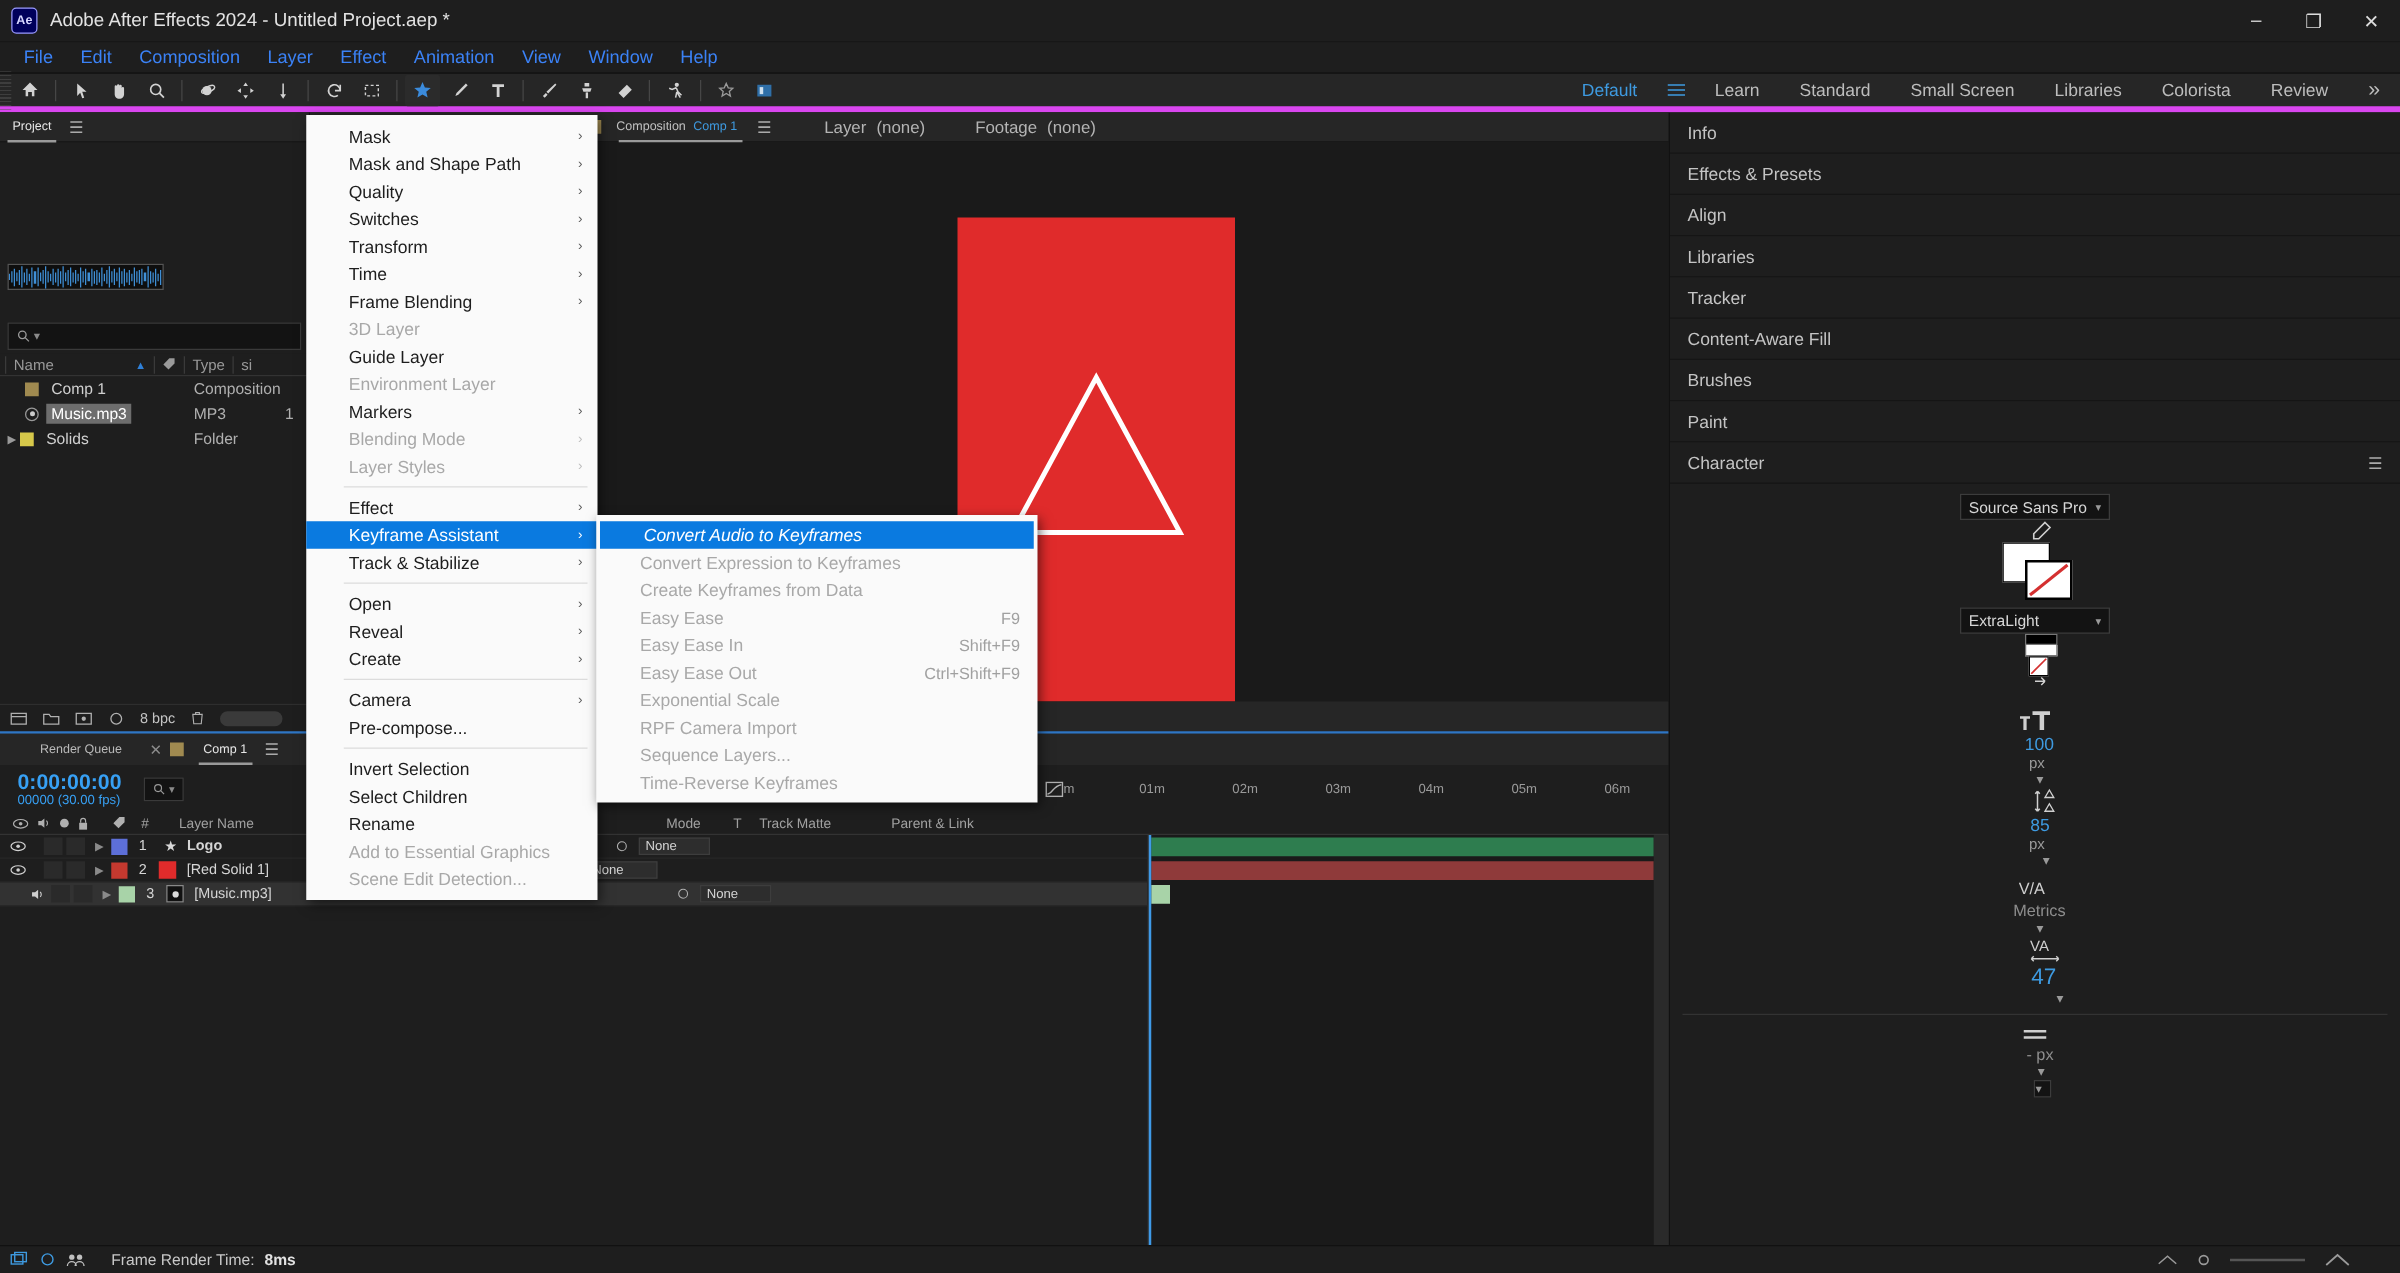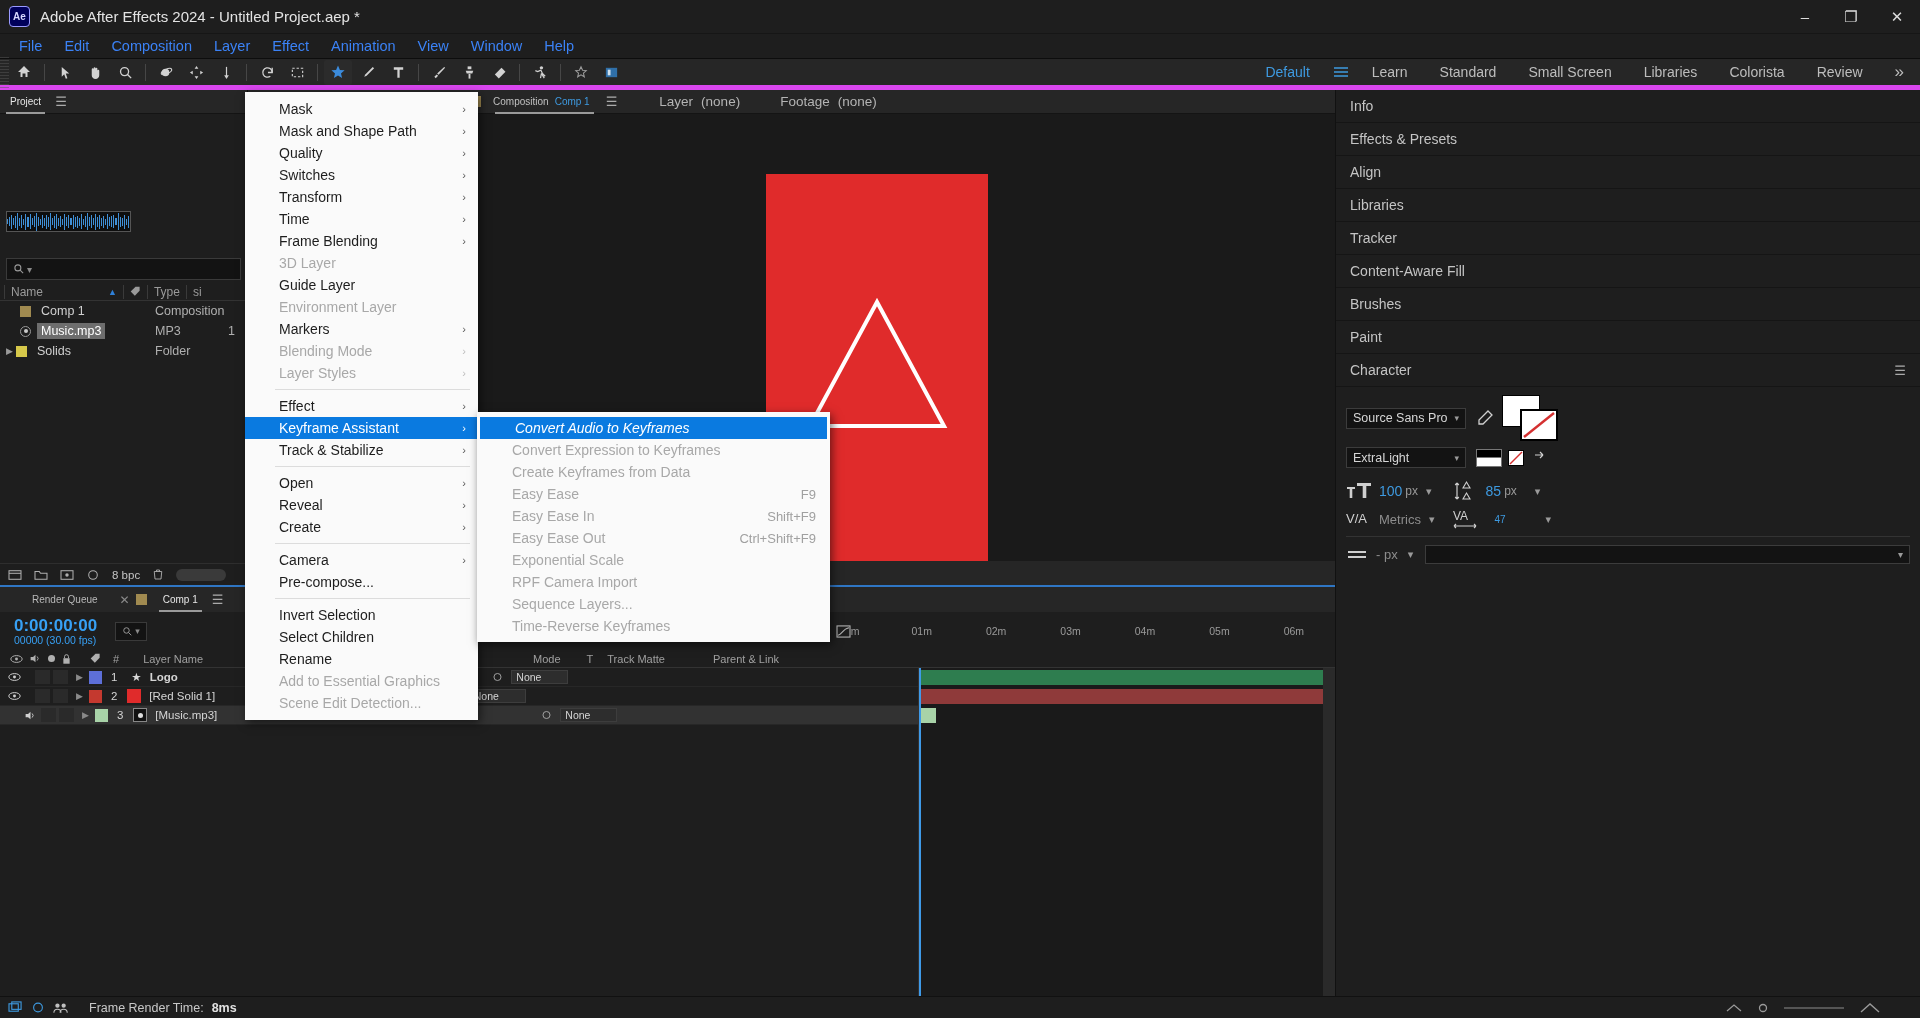--- a/index.html
+++ b/index.html
@@ -92,21 +92,21 @@
   .lrow{height:19px;display:flex;align-items:center;font-size:11.5px;color:#d5d5d5;
     border-bottom:1px solid #272727;}
   .lrow.sel{background:#323232;}
   .colorchip{width:13px;height:13px;}
   
   #rightbar{width:585px;background:#1e1e1e;display:flex;flex-direction:column;
     border-left:1px solid #111;}
   .rpanel{height:33px;display:flex;align-items:center;padding-left:14px;font-size:14px;
     color:#c4c4c4;border-bottom:1px solid #151515;background:#1e1e1e;}
   #charpanel{padding:8px 10px;flex:1;}
-  .cf-row{display:flex;align-items:center;margin-bottom:6px;}
+  .cf-row{display:flex;align-items:center;margin-bottom:6px;flex-direction:column;}
   .cf-select{background:#131313;border:1px solid #3c3c3c;height:21px;display:flex;
     align-items:center;padding:0 6px;font-size:12.5px;color:#d6d6d6;width:120px;
     justify-content:space-between;}
   
   #statusbar{height:22px;background:#1e1e1e;display:flex;align-items:center;
     border-top:1px solid #111;font-size:12.5px;color:#c8c8c8;padding-left:8px;gap:8px;}
   
   #layermenu{position:absolute;left:245px;top:92px;width:233px;background:#fafafa;
     box-shadow:2px 3px 9px rgba(0,0,0,.55);padding:6px 0;z-index:60;}
   .mi{height:22px;display:flex;align-items:center;padding:0 8px 0 34px;
@@ -673,21 +673,21 @@
       <div class="cf-row">
         <svg width="26" height="20" viewBox="0 0 26 20">
             <text x="0" y="14" font-size="13" fill="#cfcfcf" font-family="Liberation Sans, sans-serif">V/A</text>
           </svg>
         <span style="color:#8d8d8d;font-size:13px;margin-left:7px;">Metrics</span>
         <span style="color:#9a9a9a;font-size:11px;margin-left:8px;">▾</span>
         <svg width="28" height="22" viewBox="0 0 28 22" style="margin-left:18px;">
             <text x="1" y="12" font-size="12" fill="#cfcfcf" font-family="Liberation Sans, sans-serif">VA</text>
             <path d="M2 18 H24 M2 18 L4 16 M2 18 L4 20 M24 18 L22 16 M24 18 L22 20" stroke="#cfcfcf" stroke-width="1.1" fill="none"></path>
           </svg>
-        <span style="color:#3e9ae0;font-size:10px;margin-left:14px;">47</span>
+        <span style="color:#3e9ae0;font-size:18px;margin-left:14px;">47</span>
         <span style="color:#9a9a9a;font-size:11px;margin-left:40px;">▾</span>
       </div>
       <div class="cf-row" style="border-top:1px solid #333;padding-top:8px;">
         <svg width="22" height="16" viewBox="0 0 22 16">
             <path d="M2 5 H20 M2 10 H20" stroke="#cfcfcf" stroke-width="2"></path>
           </svg>
         <span style="color:#8d8d8d;font-size:13px;margin-left:8px;">- px</span>
         <span style="color:#9a9a9a;font-size:11px;margin-left:10px;">▾</span>
         <div style="margin-left:12px;flex:1;height:19px;background:#131313;border:1px solid #3c3c3c;display:flex;align-items:center;justify-content:flex-end;padding-right:6px;">
           <span style="font-size:10px;color:#9a9a9a;">▾</span>

